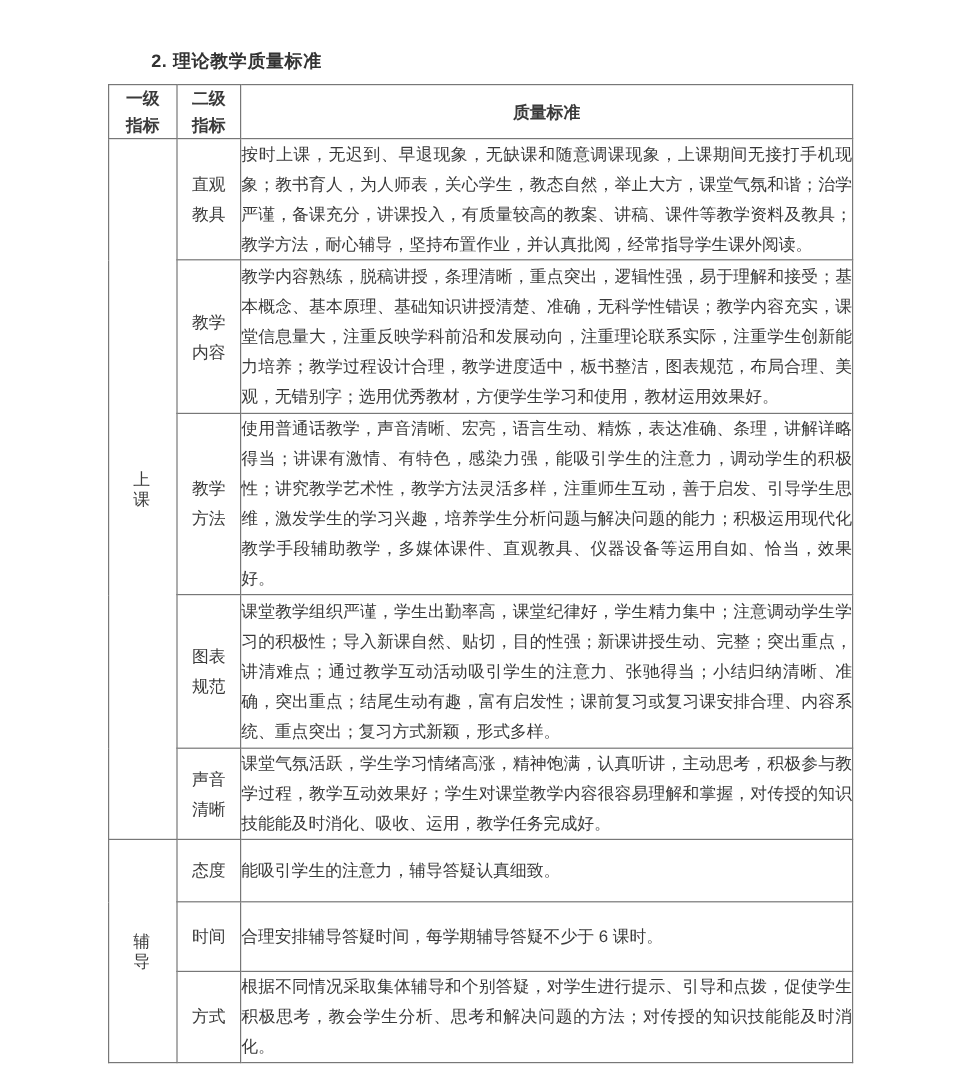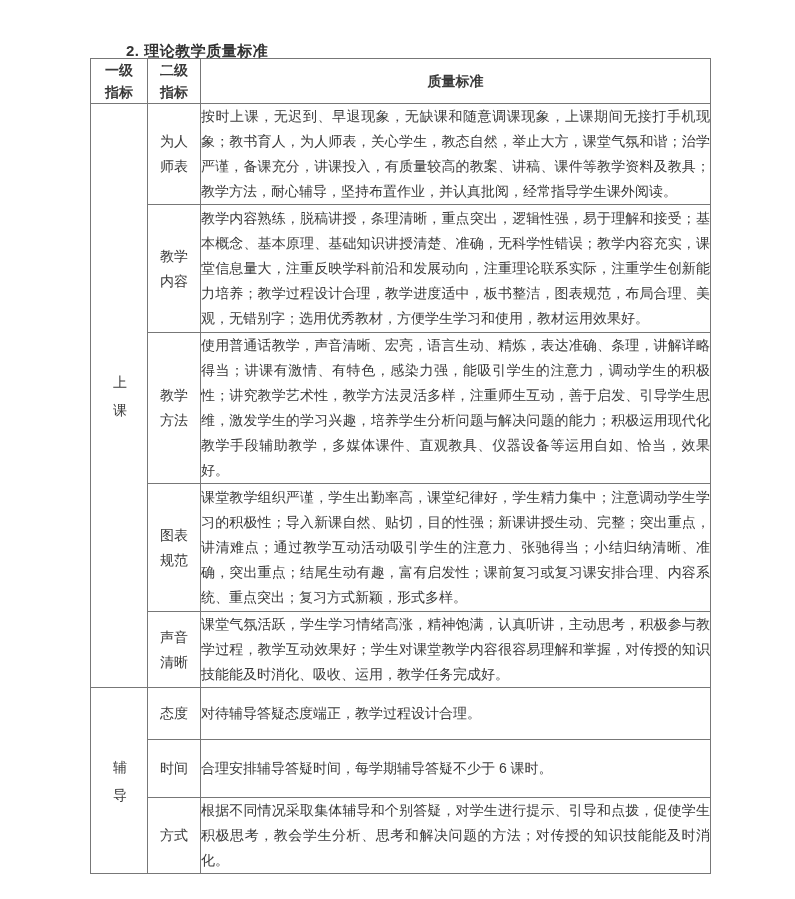--- a/index.html
+++ b/index.html
@@ -22,21 +22,21 @@
     top: 42px;
     font-size: 15px;
     font-weight: bold;
     color: #333333;
     letter-spacing: 0.5px;
     white-space: nowrap;
   }
   table.quality-table {
     position: absolute;
     left: 90px;
-    top: 58px;
+    top: 70px;
     width: 620px;
     border-collapse: collapse;
     table-layout: fixed;
   }
   .quality-table th,
   .quality-table td {
     border: 1px solid #777777;
     font-size: 14px;
     font-weight: normal;
     vertical-align: middle;
@@ -55,22 +55,22 @@
     width: 30px;
     line-height: 25px;
     text-align: center;
     word-break: break-all;
   }
   th .wrap2 { line-height: 22px; font-weight: bold; }
   
   .wrap1 {
     display: inline-block;
     width: 16px;
-    line-height: 28px;
-    text-align: right;
+    line-height: 17px;
+    text-align: left;
     word-break: break-all;
   }
   .cell-center { text-align: center; }
   .std-cell {
     line-height: 25px;
     padding: 0 4px 0 7px;
     text-align: justify;
   }
   tr.r1 { height: 100px; }
   tr.r2 { height: 128px; }
@@ -107,21 +107,21 @@
         </th>
       </tr>
     </thead>
     <tbody>
 
       <tr class="r1">
         <td class="cell-center" rowspan="5">
           <span class="wrap1">上课</span>
         </td>
         <td class="cell-center">
-          <span class="wrap2">为人师表</span>
+          <span class="wrap2">直观教具</span>
         </td>
         <td class="std-cell">按时上课，无迟到、早退现象，无缺课和随意调课现象，上课期间无接打手机现象；教书育人，为人师表，关心学生，教态自然，举止大方，课堂气氛和谐；治学严谨，备课充分，讲课投入，有质量较高的教案、讲稿、课件等教学资料及教具；教学方法，耐心辅导，坚持布置作业，并认真批阅，经常指导学生课外阅读。</td>
       </tr>
 
       <tr class="r2">
         <td class="cell-center">
           <span class="wrap2">教学内容</span>
         </td>
         <td class="std-cell">教学内容熟练，脱稿讲授，条理清晰，重点突出，逻辑性强，易于理解和接受；基本概念、基本原理、基础知识讲授清楚、准确，无科学性错误；教学内容充实，课堂信息量大，注重反映学科前沿和发展动向，注重理论联系实际，注重学生创新能力培养；教学过程设计合理，教学进度适中，板书整洁，图表规范，布局合理、美观，无错别字；选用优秀教材，方便学生学习和使用，教材运用效果好。</td>
       </tr>
@@ -147,21 +147,21 @@
         <td class="std-cell">课堂气氛活跃，学生学习情绪高涨，精神饱满，认真听讲，主动思考，积极参与教学过程，教学互动效果好；学生对课堂教学内容很容易理解和掌握，对传授的知识技能能及时消化、吸收、运用，教学任务完成好。</td>
       </tr>
 
       <tr class="r6">
         <td class="cell-center" rowspan="3">
           <span class="wrap1">辅导</span>
         </td>
         <td class="cell-center">
           <span class="wrap2">态度</span>
         </td>
-        <td class="std-cell">对待辅导答疑态度端正，教学过程设计合理。</td>
+        <td class="std-cell">能吸引学生的注意力，辅导答疑认真细致。</td>
       </tr>
 
       <tr class="r7">
         <td class="cell-center">
           <span class="wrap2">时间</span>
         </td>
         <td class="std-cell">合理安排辅导答疑时间，每学期辅导答疑不少于 6 课时。</td>
       </tr>
 
       <tr class="r8">

